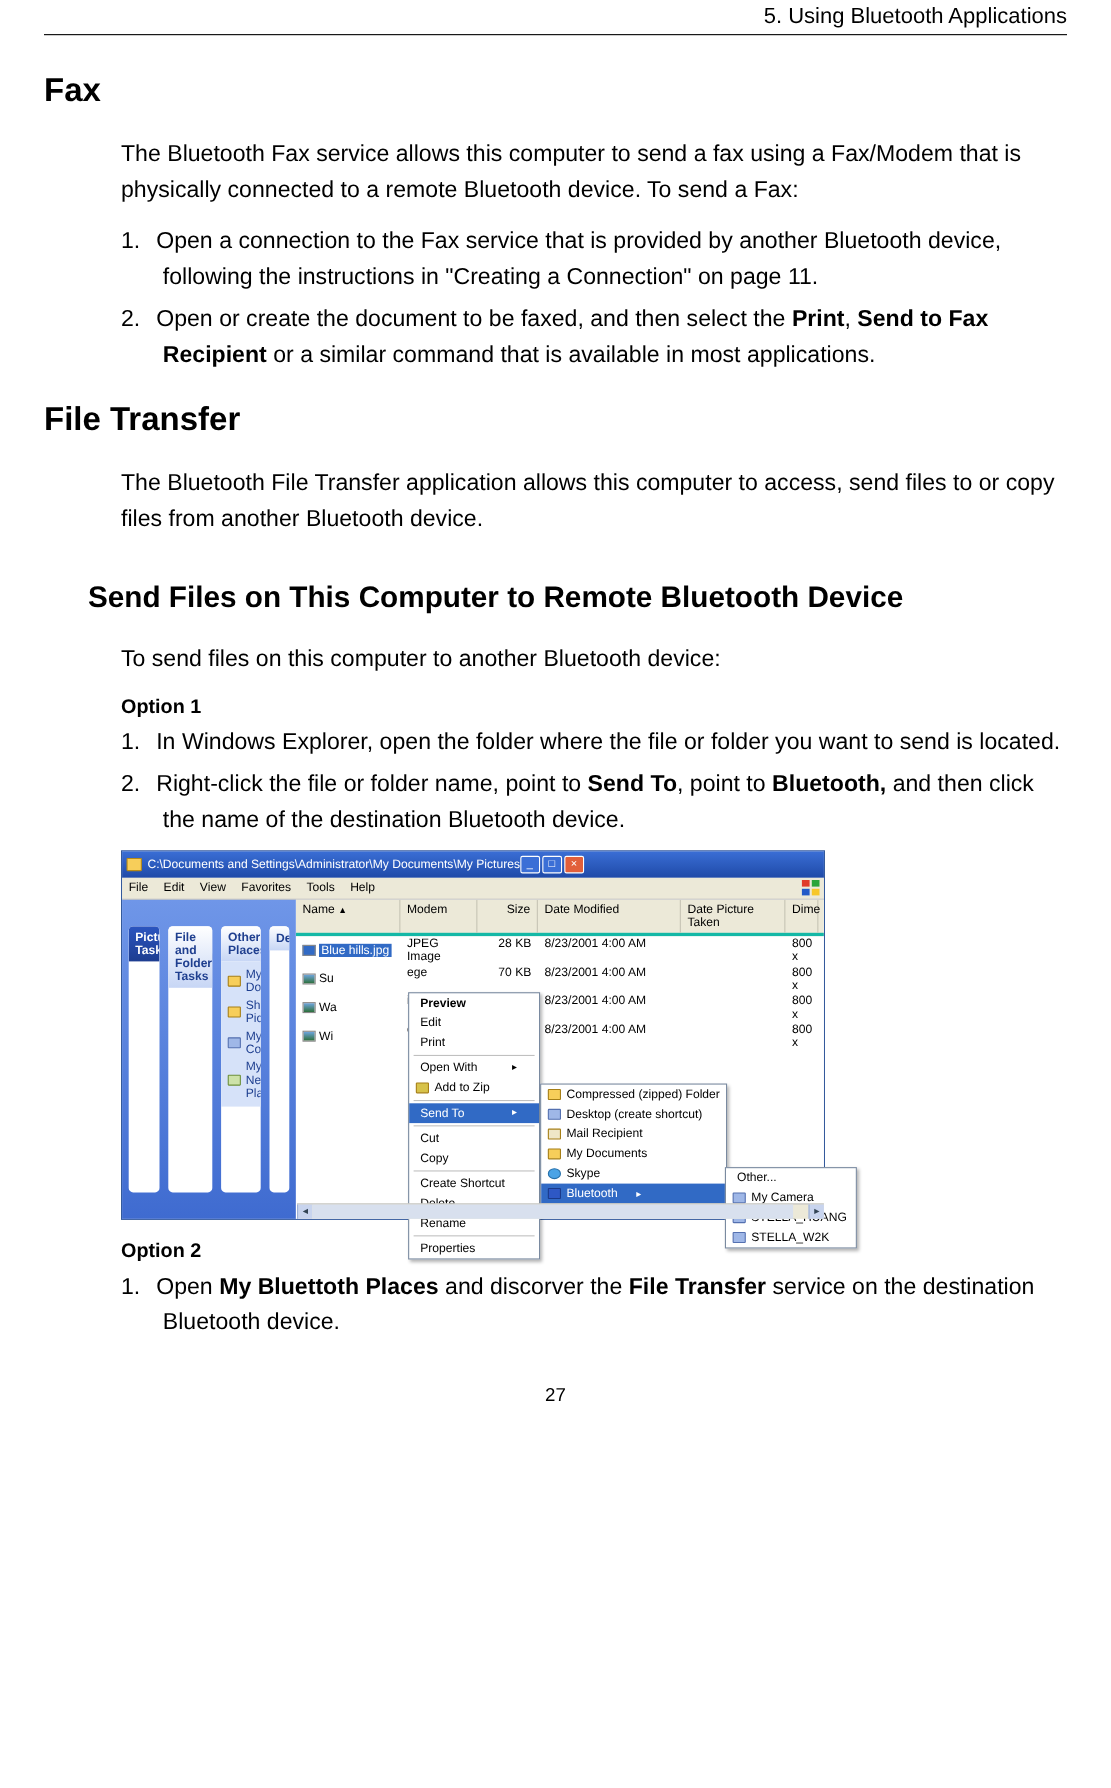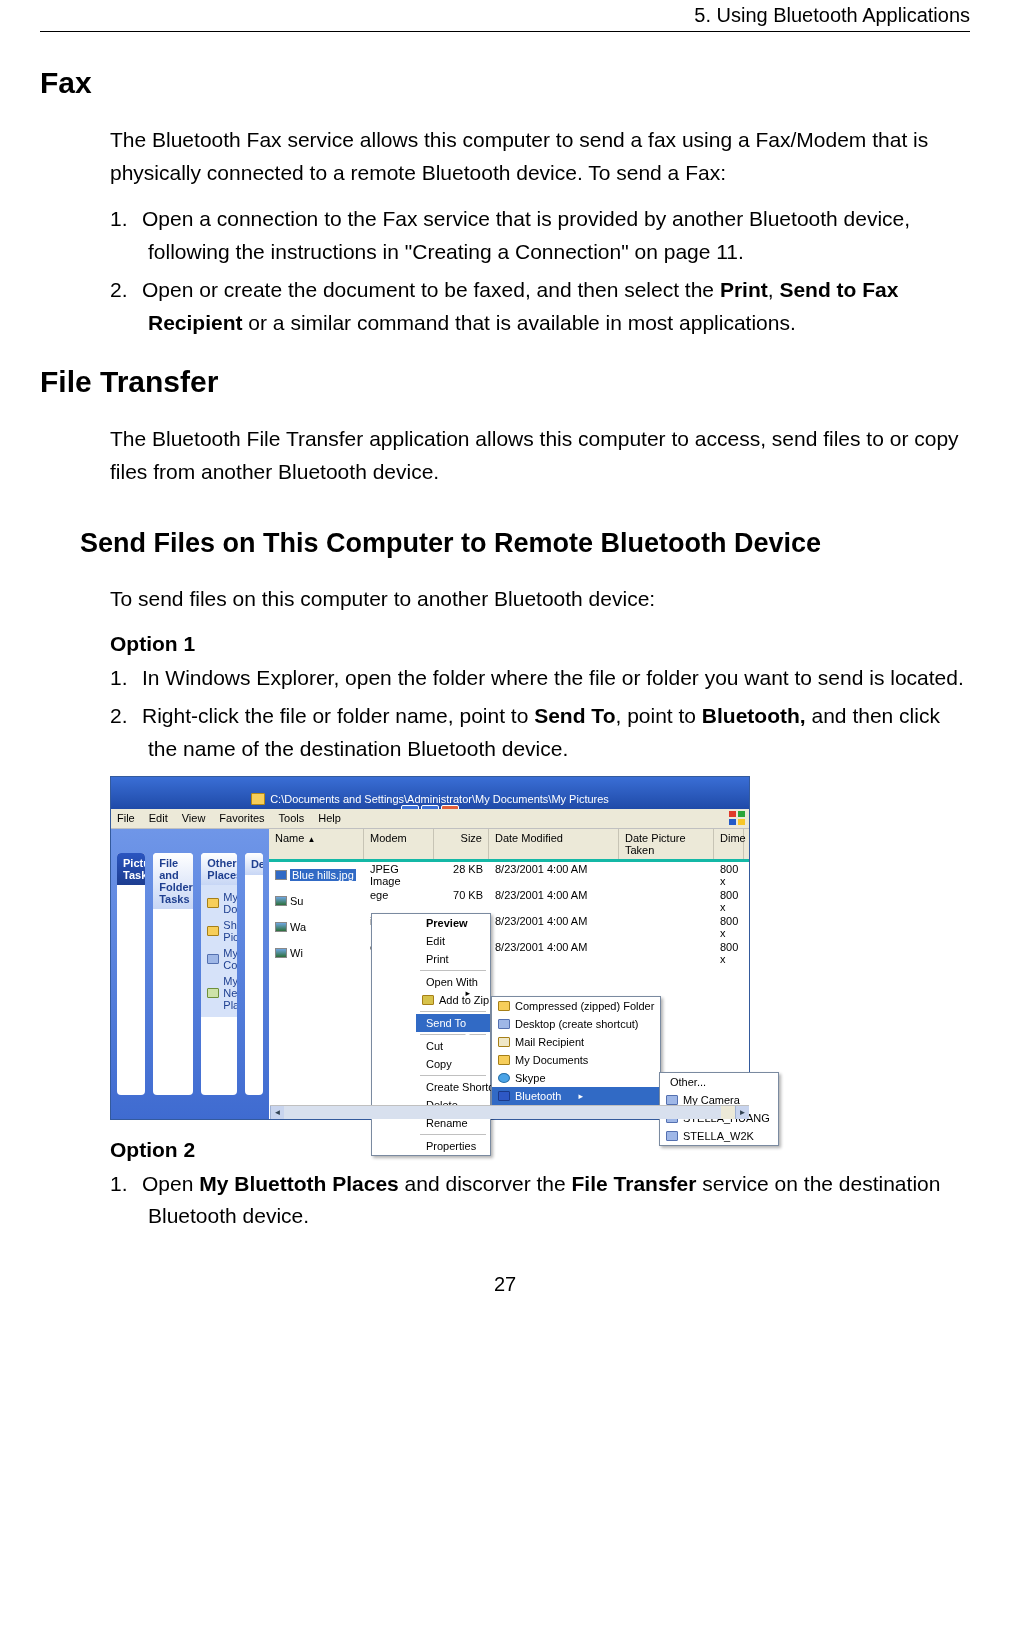--- a/index.html
+++ b/index.html
@@ -8,27 +8,27 @@
   .header-chapter { text-align: right; font-size: 20px; padding: 4px 0 4px 0; border-bottom: 1.5px solid #000; margin-bottom: 34px; }
   .h1 { font-size: 30px; font-weight: bold; margin: 26px 0 24px 0; }
   .indent { margin-left: 70px; }
   .indent2 { margin-left: 70px; }
   .para { font-size: 21px; line-height: 1.55; margin-bottom: 14px; }
   ol.steps { list-style: none; font-size: 21px; line-height: 1.55; margin: 0 0 10px 0; }
   ol.steps li { padding-left: 38px; text-indent: -38px; margin-bottom: 6px; }
   ol.steps .num { display: inline-block; width: 32px; text-indent: 0; }
   .note-block { border-top: 1.5px solid #000; border-bottom: 1.5px solid #000; padding: 6px 0; font-size: 21px; line-height: 1.45; margin-top: 8px; }
   .h2 { font-size: 27px; font-weight: bold; margin: 40px 0 24px 40px; }
-  .opt-h { font-weight: bold; font-size: 21px; margin: 16px 0 6px 0; }
+  .opt-h { font-weight: bold; font-size: 18px; margin: 16px 0 6px 0; }
   .bold { font-weight: bold; }
-  .page-num { text-align: center; font-size: 20px; margin-top: 40px; }
+  .page-num { text-align: center; font-size: 17px; margin-top: 40px; }
 
   
   .screenshot { width: 640px; margin: 8px 0 18px 70px; border: 1px solid #345a9c; font-family: Tahoma, Arial, sans-serif; font-size: 11px; background: #d6dff7; position: relative; }
-  .titlebar { background: linear-gradient(#3a6ed5,#1f4aa8); height: 24px; display:flex; align-items:center; padding:16px 4px; color:#fff;flex-direction:column; }
+  .titlebar { background: linear-gradient(#3a6ed5,#1f4aa8); height: 24px; display:flex; align-items:center; padding:0 4px; color:#fff; }
   .titlebar .left { display:flex; align-items:center; gap:5px; }
   .titlebar .folder-ic { width:14px; height:12px; background:#f7ce5a; border:1px solid #b78a15; border-radius:1px; }
   .winbtns { display:flex; gap:2px; }
   .winbtn { width:18px; height:16px; border:1px solid #fff; border-radius:2px; display:flex; align-items:center; justify-content:center; font-size:10px; color:#fff; }
   .winbtn.close { background:#e25f3a; }
   .winbtn.min, .winbtn.max { background:#3b6fd6; }
   .menubar { background:#ece9d8; height:20px; display:flex; align-items:center; padding:0 6px; gap:14px; color:#000; border-bottom:1px solid #c0c0c0; position:relative; }
   .menubar .winflag { position:absolute; right:4px; top:2px; width:16px; height:14px; }
   .winflag span { position:absolute; width:7px; height:6px; }
   .wf-r{background:#e03a2a;left:0;top:0} .wf-g{background:#2aa53a;right:0;top:0}
@@ -55,21 +55,21 @@
   .ft-row .col-name { display:flex; gap:3px; align-items:center; width:95px; overflow:hidden; }
   .thumb { width:12px;height:10px;background:linear-gradient(#6fa6e0,#2d6f3a);border:1px solid #888;flex-shrink:0; }
   .ft-row.sel .col-name span { background:#316ac5; color:#fff; padding:0 2px; }
 
   .ctxmenu { position:absolute; background:#fff; border:1px solid #7a8aa0; box-shadow:2px 2px 3px rgba(0,0,0,0.3); font-size:11px; color:#000; }
   .ctxmenu .mi { padding:3px 20px 3px 10px; white-space:nowrap; }
   .ctxmenu .mi.arrow::after { content:"\25B8"; float:right; margin-left:12px; font-size:9px; }
   .ctxmenu .mi.hl { background:#316ac5; color:#fff; }
   .ctxmenu .sep { height:1px; background:#c0c0c0; margin:2px 4px; }
   .ctxmenu .mi.ic-row { padding-left:6px; display:flex; gap:5px; align-items:center; }
-  #ctx1 { top:84px; left:260px; width:120px;padding-left:44px; }
+  #ctx1 { top:84px; left:260px; width:120px; }
   #ctx2 { top:167px; left:380px; width:170px; }
   #ctx3 { top:243px; left:548px; width:120px; }
   .statusbar { position:absolute; left:159px; right:0; bottom:0; height:14px; background:#ece9d8; border-top:1px solid #c0c0c0; display:flex; }
   .statusbar .sb-track{ flex:1; background:#d8e0ee; margin-right:14px; }
   .statusbar .sb-arrow{ width:14px; background:#c8d4ee; border-left:1px solid #9fb1d4; display:flex;align-items:center;justify-content:center;font-size:8px;color:#345; }
   .content-wrap{ position:relative; height:290px; }
 </style>
 </head>
 <body>
 

